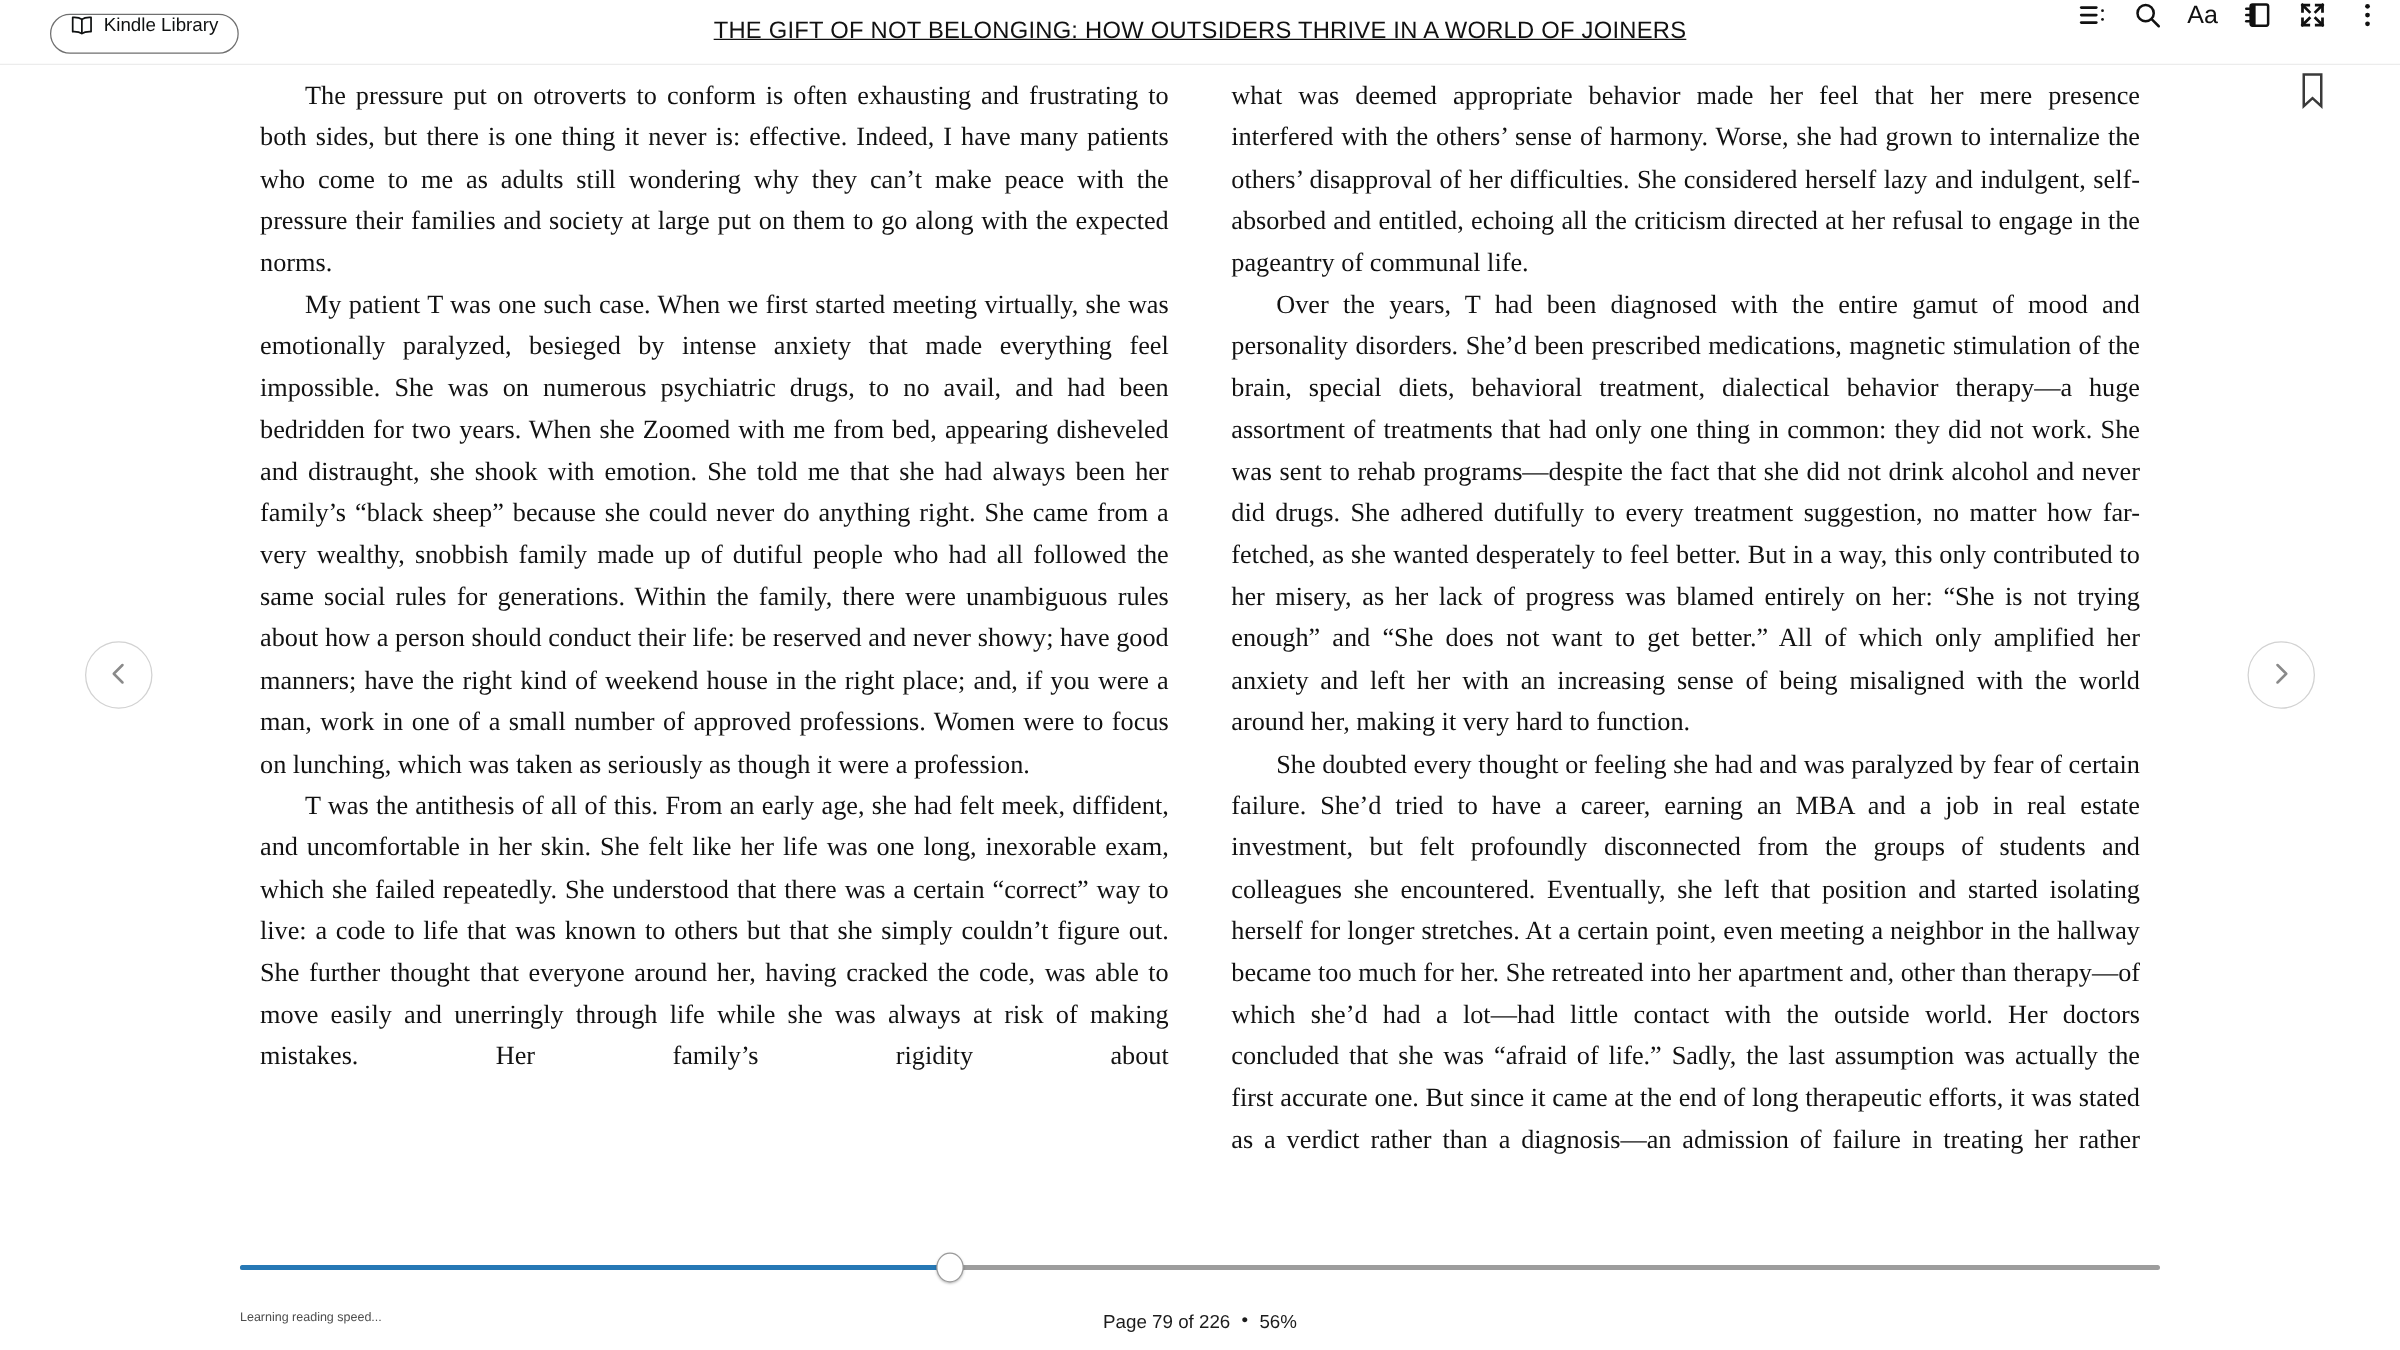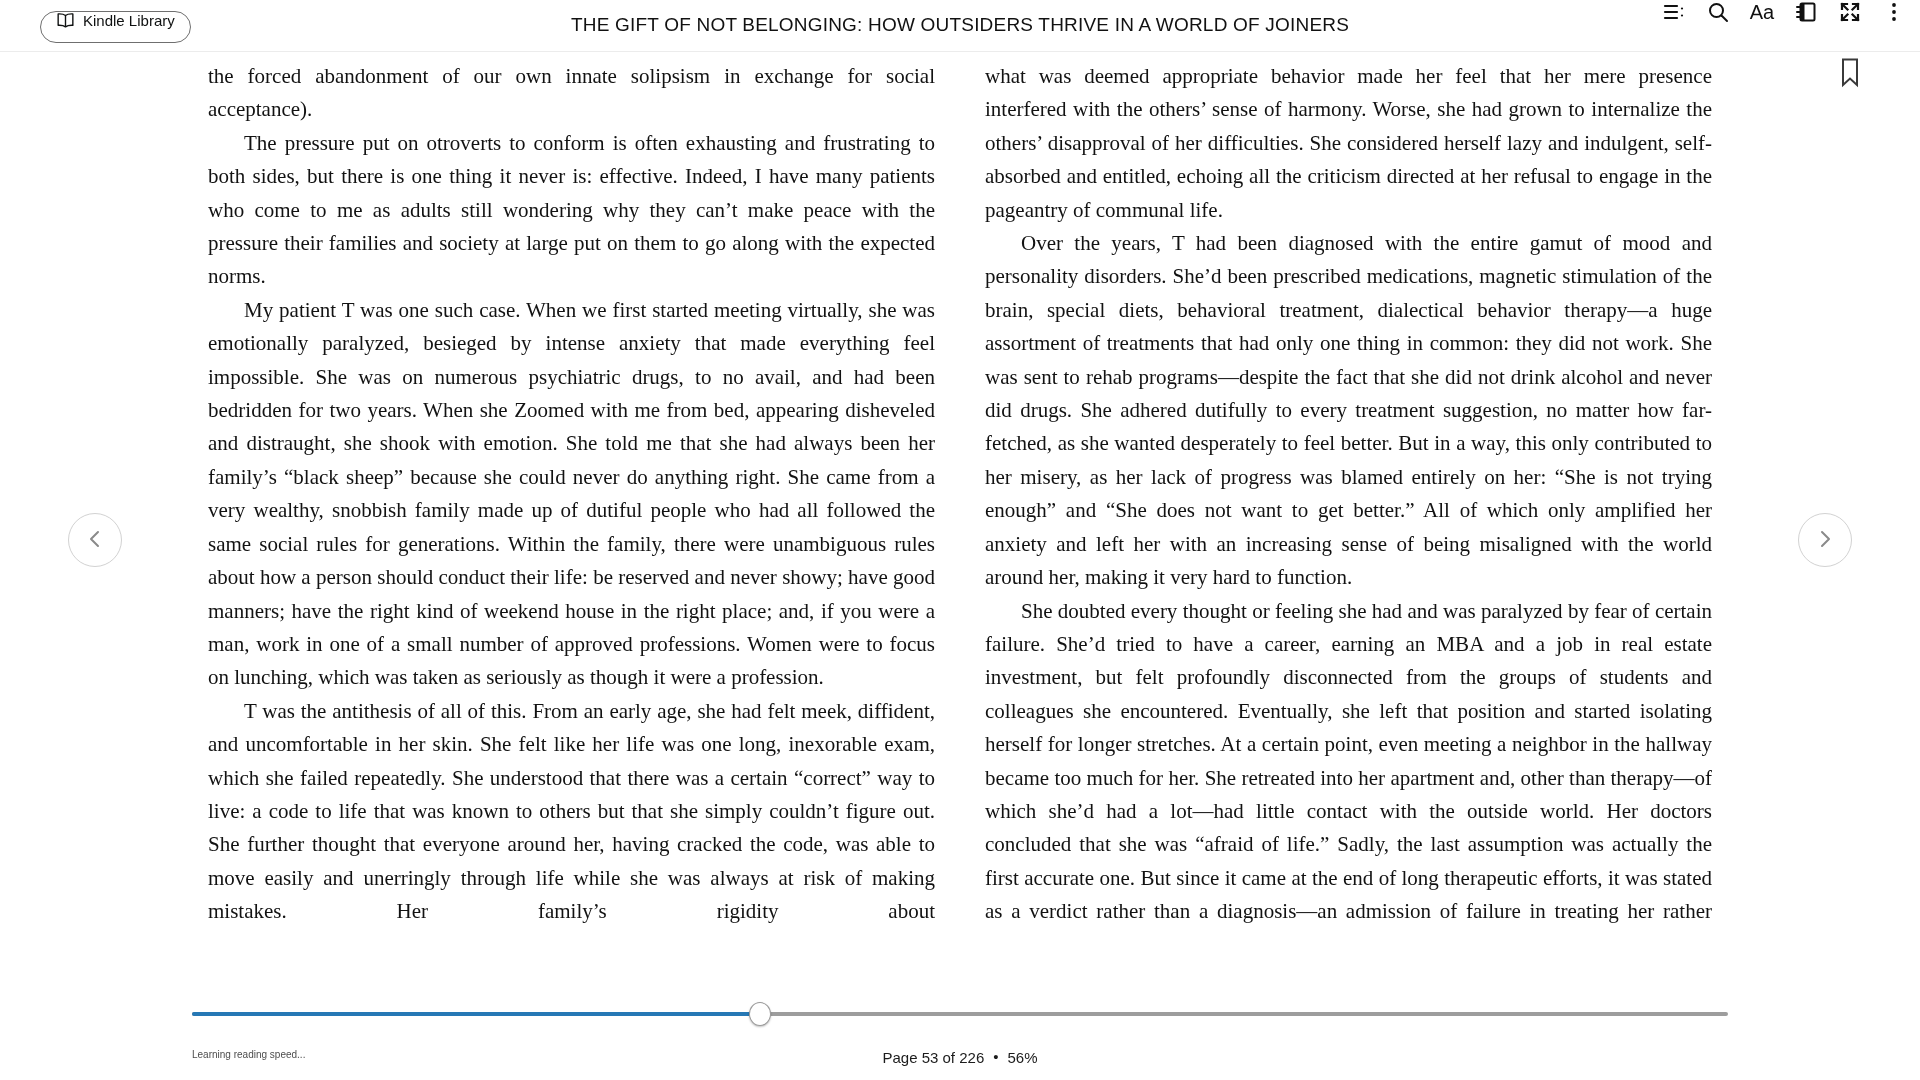--- a/index.html
+++ b/index.html
@@ -9,21 +9,21 @@
   
   .header { position:absolute; left:0; top:0; width:1920px; height:52px;
             background:#fff; border-bottom:1px solid #ececec; }
   .lib-btn { position:absolute; left:40px; top:11px; height:32px;
              display:flex; align-items:flex-start; gap:8px; padding:0 15px;
              border:1px solid #6f6f6f; border-radius:16px; background:#fff;
              font-size:15px; color:#0f1111; cursor:pointer; }
   .lib-btn svg { display:block; }
   .book-title { position:absolute; left:300px; right:300px; top:0; height:49px;
                 display:flex; align-items:center; justify-content:center;
-                font-size:19px; color:#111; letter-spacing:.2px; white-space:nowrap; }
+                font-size:19px; color:#111; letter-spacing:.2px; white-space:nowrap;text-decoration:underline; }
   .toolbar { position:absolute; right:14px; top:0; height:52px;
              display:flex; align-items:flex-start; gap:20px; }
   .tool-btn { width:24px; height:24px; display:flex; align-items:center;
               justify-content:center; background:none; border:none; cursor:pointer;
               color:#111; }
   .tool-btn svg { display:block; }
   .aa-glyph { font-size:20px; color:#111; font-family:"Liberation Sans",sans-serif; }
 
   
   .bookmark { position:absolute; left:1841px; top:58px; width:18px; height:30px;
@@ -141,33 +141,32 @@
 </button>
 <button class="nav-circle nav-right">
   <span>
     <svg width="22" height="22" viewBox="0 0 22 22" fill="none" stroke="#8a8a8a" stroke-width="2" stroke-linecap="round" stroke-linejoin="round">
       <polyline points="8,4 15,11 8,18"></polyline>
     </svg>
   </span>
 </button>
 
 <div class="page-col col-left">
-    <p class="para">the forced abandonment of our own innate solipsism in exchange for social acceptance).</p>
     <p class="para indent">The pressure put on otroverts to conform is often exhausting and frustrating to both sides, but there is one thing it never is: effective. Indeed, I have many patients who come to me as adults still wondering why they can’t make peace with the pressure their families and society at large put on them to go along with the expected norms.</p>
     <p class="para indent">My patient T was one such case. When we first started meeting virtually, she was emotionally paralyzed, besieged by intense anxiety that made everything feel impossible. She was on numerous psychiatric drugs, to no avail, and had been bedridden for two years. When she Zoomed with me from bed, appearing disheveled and distraught, she shook with emotion. She told me that she had always been her family’s “black sheep” because she could never do anything right. She came from a very wealthy, snobbish family made up of dutiful people who had all followed the same social rules for generations. Within the family, there were unambiguous rules about how a person should conduct their life: be reserved and never showy; have good manners; have the right kind of weekend house in the right place; and, if you were a man, work in one of a small number of approved professions. Women were to focus on lunching, which was taken as seriously as though it were a profession.</p>
     <p class="para indent continues">T was the antithesis of all of this. From an early age, she had felt meek, diffident, and uncomfortable in her skin. She felt like her life was one long, inexorable exam, which she failed repeatedly. She understood that there was a certain “correct” way to live: a code to life that was known to others but that she simply couldn’t figure out. She further thought that everyone around her, having cracked the code, was able to move easily and unerringly through life while she was always at risk of making mistakes. Her family’s rigidity about</p>
   </div>
 <div class="page-col col-right">
     <p class="para">what was deemed appropriate behavior made her feel that her mere presence interfered with the others’ sense of harmony. Worse, she had grown to internalize the others’ disapproval of her difficulties. She considered herself lazy and indulgent, self-absorbed and entitled, echoing all the criticism directed at her refusal to engage in the pageantry of communal life.</p>
     <p class="para indent">Over the years, T had been diagnosed with the entire gamut of mood and personality disorders. She’d been prescribed medications, magnetic stimulation of the brain, special diets, behavioral treatment, dialectical behavior therapy—a huge assortment of treatments that had only one thing in common: they did not work. She was sent to rehab programs—despite the fact that she did not drink alcohol and never did drugs. She adhered dutifully to every treatment suggestion, no matter how far-fetched, as she wanted desperately to feel better. But in a way, this only contributed to her misery, as her lack of progress was blamed entirely on her: “She is not trying enough” and “She does not want to get better.” All of which only amplified her anxiety and left her with an increasing sense of being misaligned with the world around her, making it very hard to function.</p>
     <p class="para indent continues">She doubted every thought or feeling she had and was paralyzed by fear of certain failure. She’d tried to have a career, earning an MBA and a job in real estate investment, but felt profoundly disconnected from the groups of students and colleagues she encountered. Eventually, she left that position and started isolating herself for longer stretches. At a certain point, even meeting a neighbor in the hallway became too much for her. She retreated into her apartment and, other than therapy—of which she’d had a lot—had little contact with the outside world. Her doctors concluded that she was “afraid of life.” Sadly, the last assumption was actually the first accurate one. But since it came at the end of long therapeutic efforts, it was stated as a verdict rather than a diagnosis—an admission of failure in treating her rather</p>
   </div>
 
 <div class="progress-track">
   <div class="progress-fill" style="width: 37%; background: rgb(38, 120, 181);"></div>
   <div class="progress-thumb" style="left: calc(37% - 11px);"></div>
 </div>
 
 <div class="status-left">Learning reading speed...</div>
 
 <div class="page-info">
-  <span>Page 53 of 226</span><span class="dot">•</span><span>56%</span>
+  <span>Page 79 of 226</span><span class="dot">•</span><span>56%</span>
 </div>
 
 </body></html>

